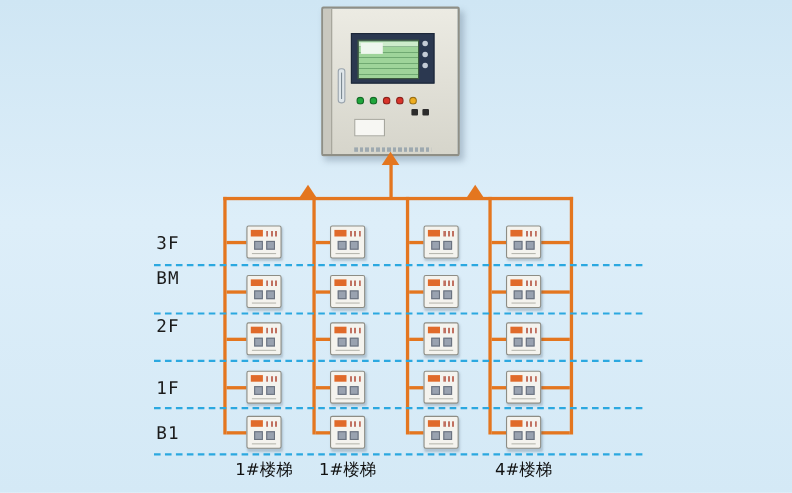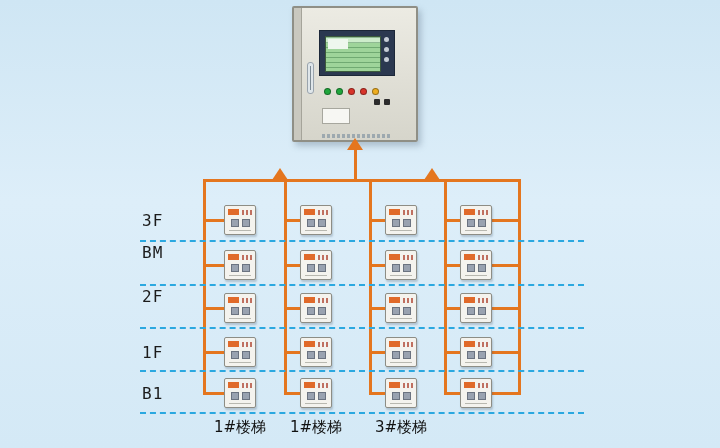--- a/index.html
+++ b/index.html
@@ -319,15 +319,15 @@
         <div class="d-tag"></div>
         <div class="d-marks"></div>
         <div class="d-btn d-b1"></div>
         <div class="d-btn d-b2"></div>
         <div class="d-line"></div>
       </div>
     </div>
 
   <div class="stair-label" style="left:204px">1#楼梯</div>
   <div class="stair-label" style="left:280px">1#楼梯</div>
-  <div class="stair-label" style="left:365px">3#楼梯</div>
+  <div class="stair-label" style="left:440px">4#楼梯</div>
 
 </div>
 
 </body></html>

